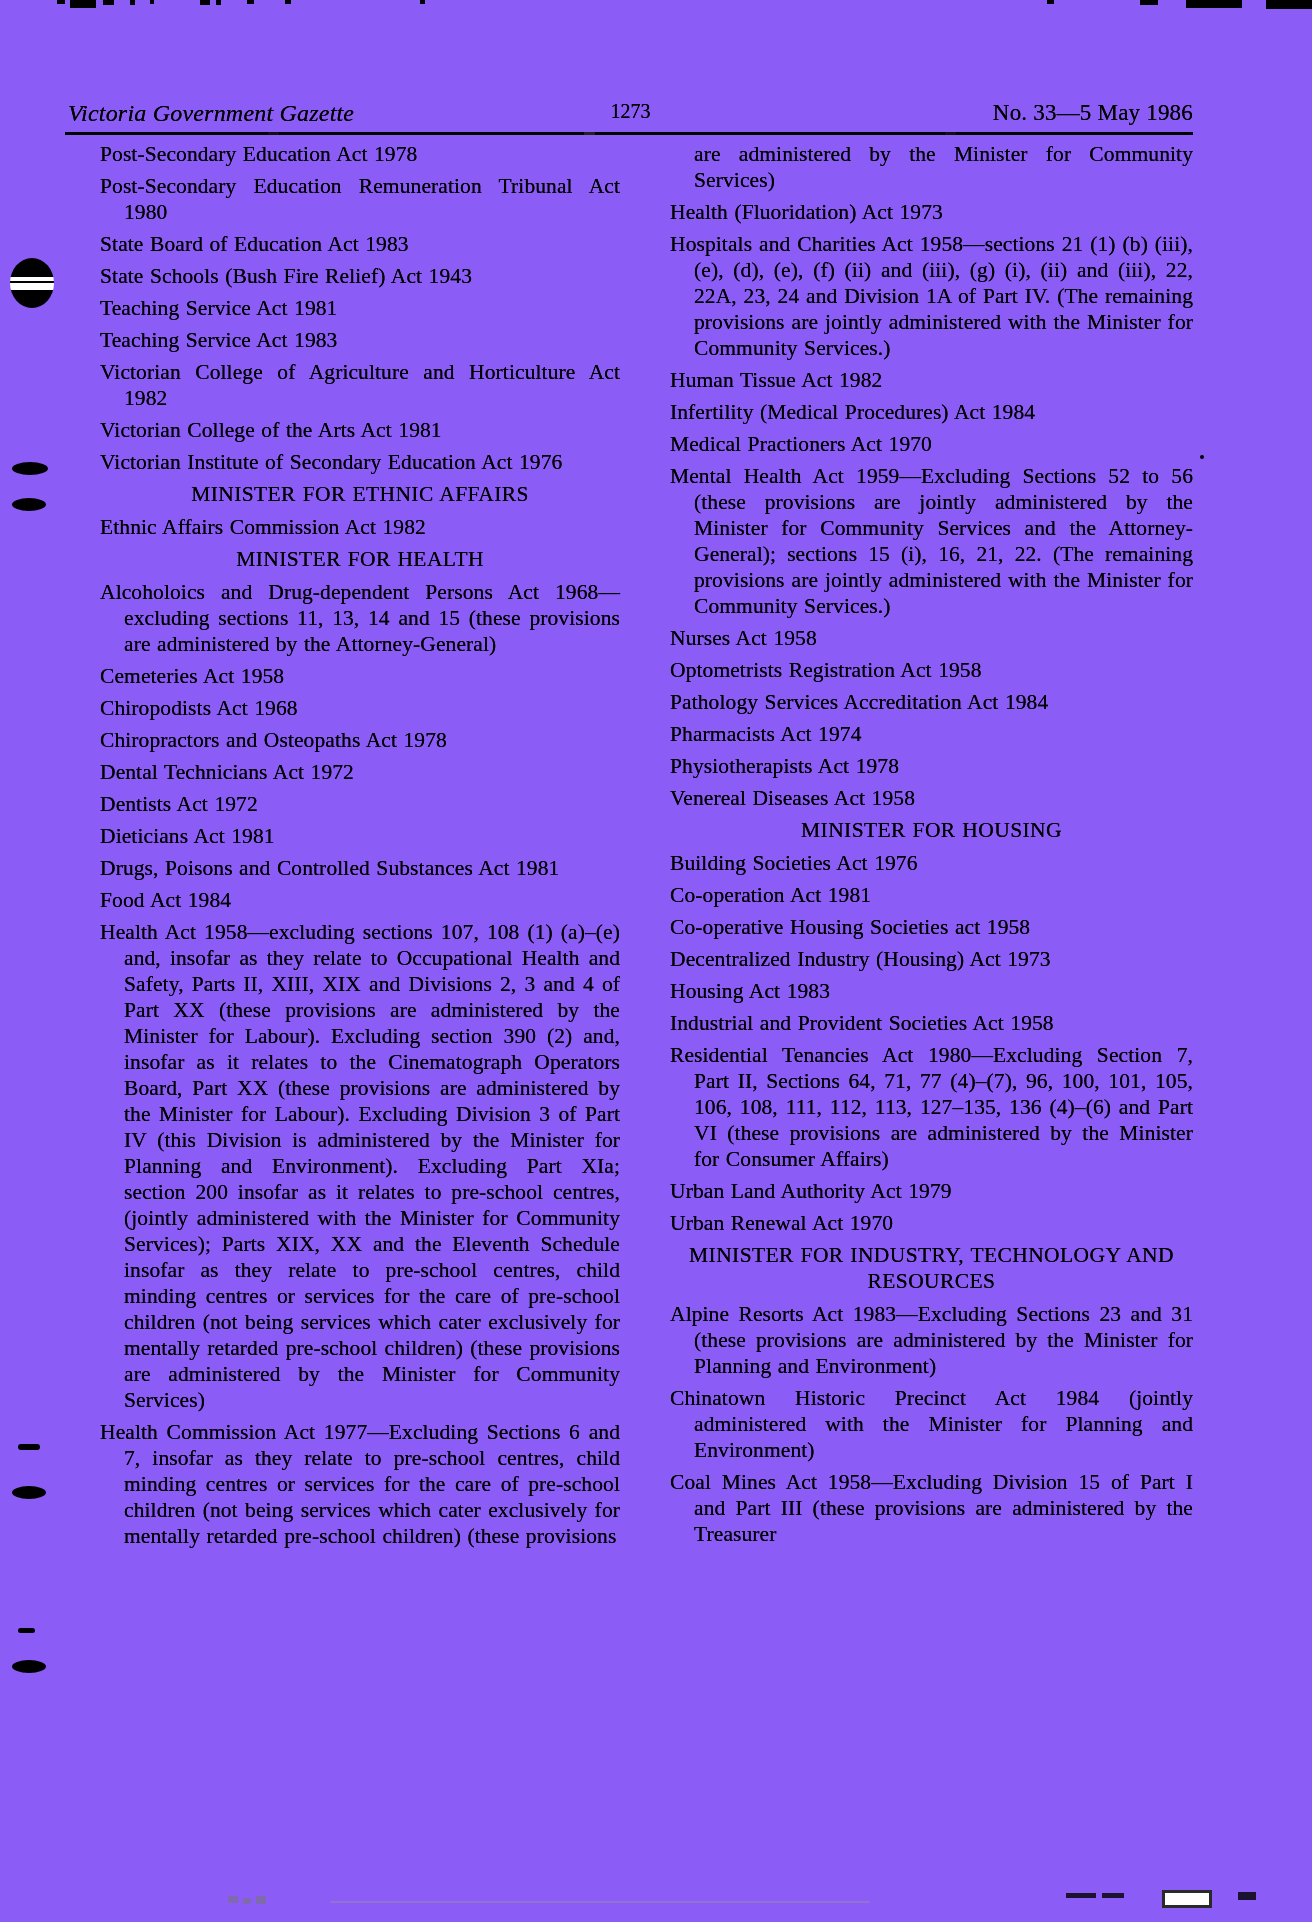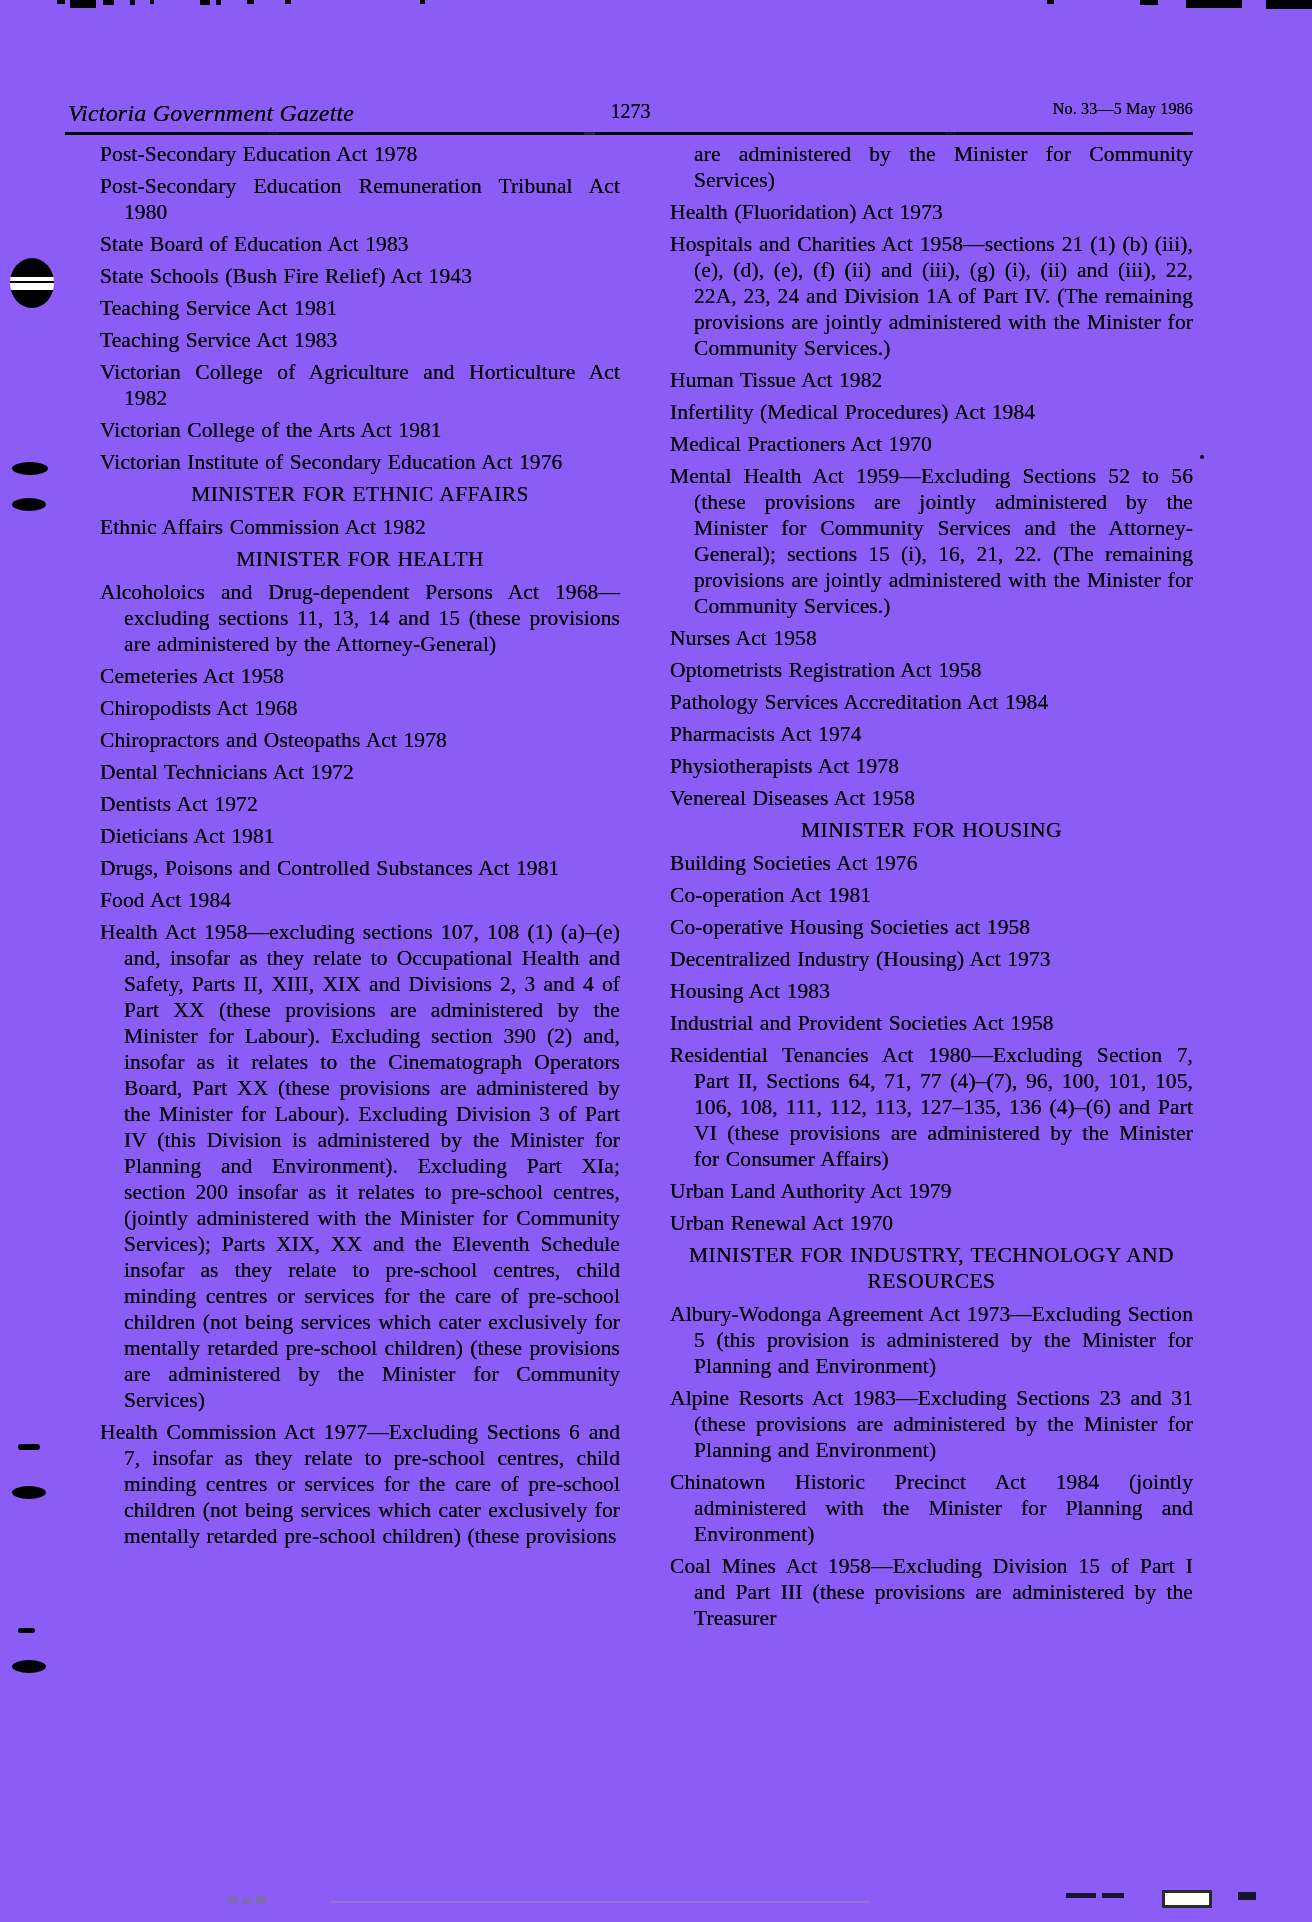--- a/index.html
+++ b/index.html
@@ -43,21 +43,21 @@
     left: 50%;
     transform: translateX(-50%);
     top: 0;
     font-size: 20px;
     text-shadow: 0 0 0.5px rgba(0,0,0,0.9);
   }
   .issue {
     position: absolute;
     right: 0;
     top: 0;
-    font-size: 16px;
+    font-size: 23px;
     letter-spacing: 0.2px;
     text-shadow: 0 0 0.5px rgba(0,0,0,0.9);
     white-space: nowrap;
   }
   .rule {
     position: absolute;
     left: 65px;
     top: 132px;
     width: 1128px;
     height: 3px;
@@ -219,21 +219,20 @@
       <p class="entry act">Building Societies Act 1976</p>
       <p class="entry act">Co-operation Act 1981</p>
       <p class="entry act">Co-operative Housing Societies act 1958</p>
       <p class="entry act">Decentralized Industry (Housing) Act 1973</p>
       <p class="entry act">Housing Act 1983</p>
       <p class="entry act">Industrial and Provident Societies Act 1958</p>
       <p class="entry act">Residential Tenancies Act 1980—Excluding Section 7, Part II, Sections 64, 71, 77 (4)–(7), 96, 100, 101, 105, 106, 108, 111, 112, 113, 127–135, 136 (4)–(6) and Part VI (these provisions are administered by the Minister for Consumer Affairs)</p>
       <p class="entry act">Urban Land Authority Act 1979</p>
       <p class="entry act">Urban Renewal Act 1970</p>
       <p class="entry heading">MINISTER FOR INDUSTRY, TECHNOLOGY AND RESOURCES</p>
-      <p class="entry act">Albury-Wodonga Agreement Act 1973—Excluding Section 5 (this provision is administered by the Minister for Planning and Environment)</p>
       <p class="entry act">Alpine Resorts Act 1983—Excluding Sections 23 and 31 (these provisions are administered by the Minister for Planning and Environment)</p>
       <p class="entry act">Chinatown Historic Precinct Act 1984 (jointly administered with the Minister for Planning and Environment)</p>
       <p class="entry act">Coal Mines Act 1958—Excluding Division 15 of Part I and Part III (these provisions are administered by the Treasurer</p>
     </section>
 
   <div class="stray-dot"></div>
 
   <div>
     <div class="bottom-mark" style="left:228px;top:1896px;width:10px;height:7px;"></div>
     <div class="bottom-mark" style="left:243px;top:1898px;width:8px;height:6px;"></div>

